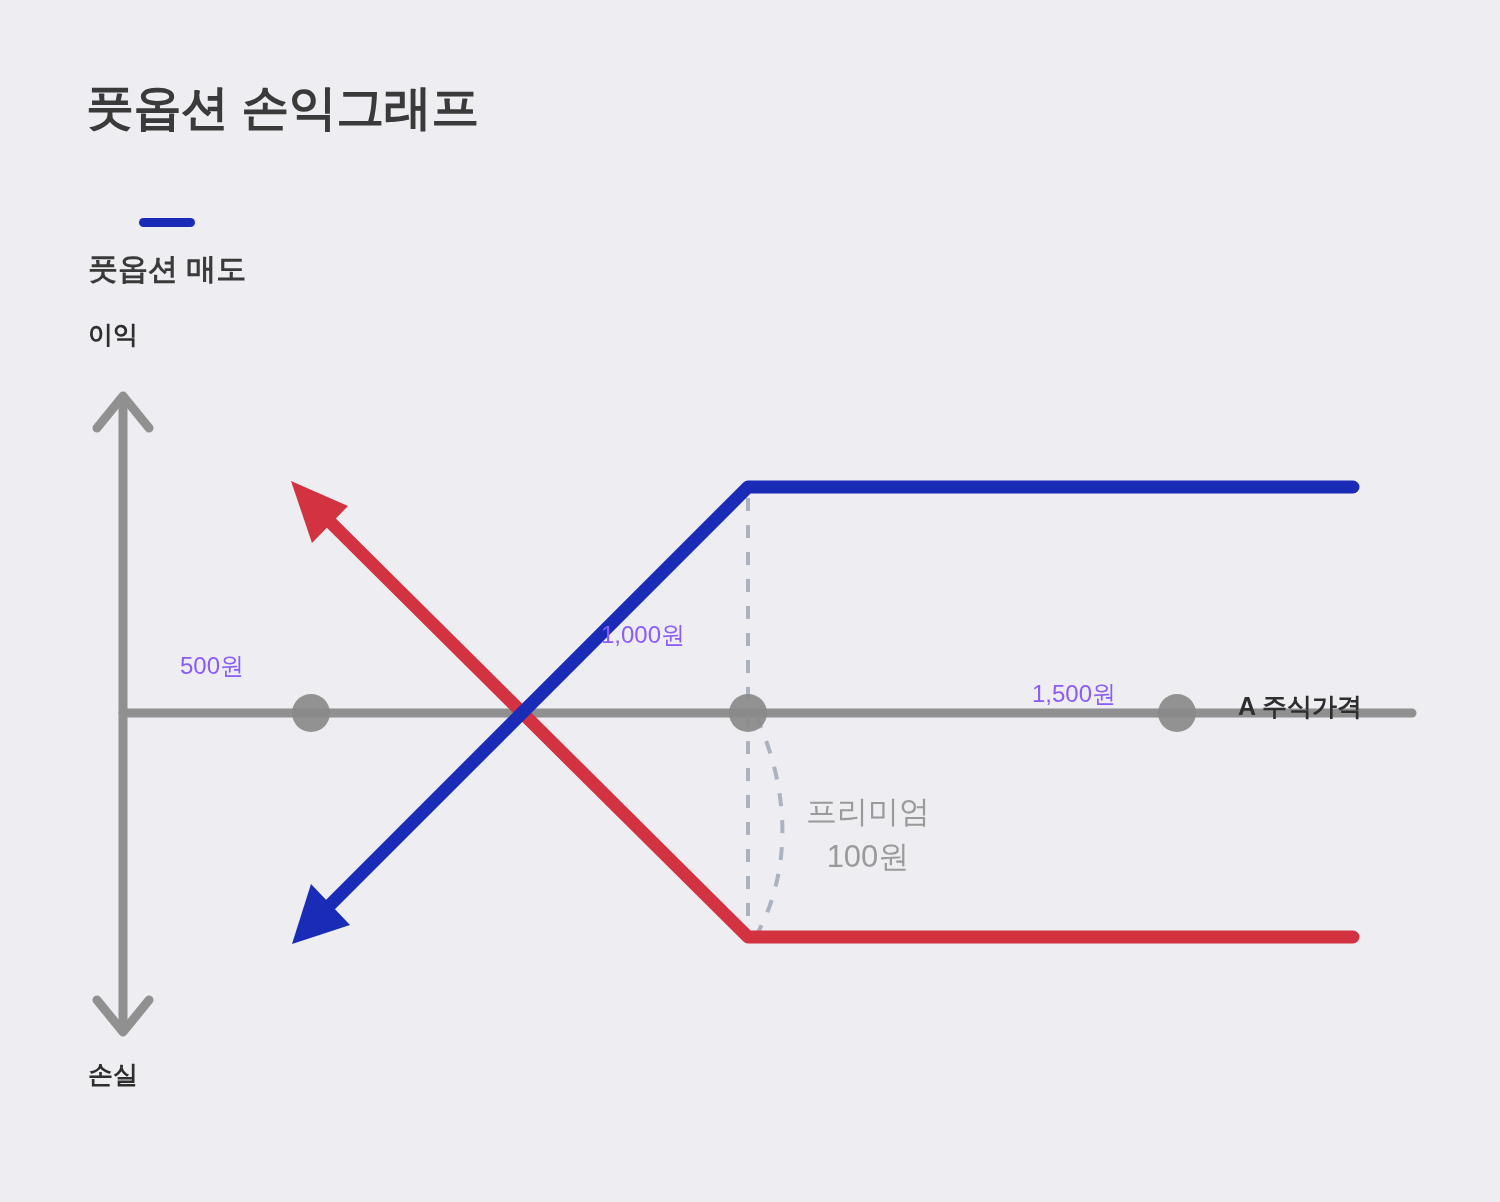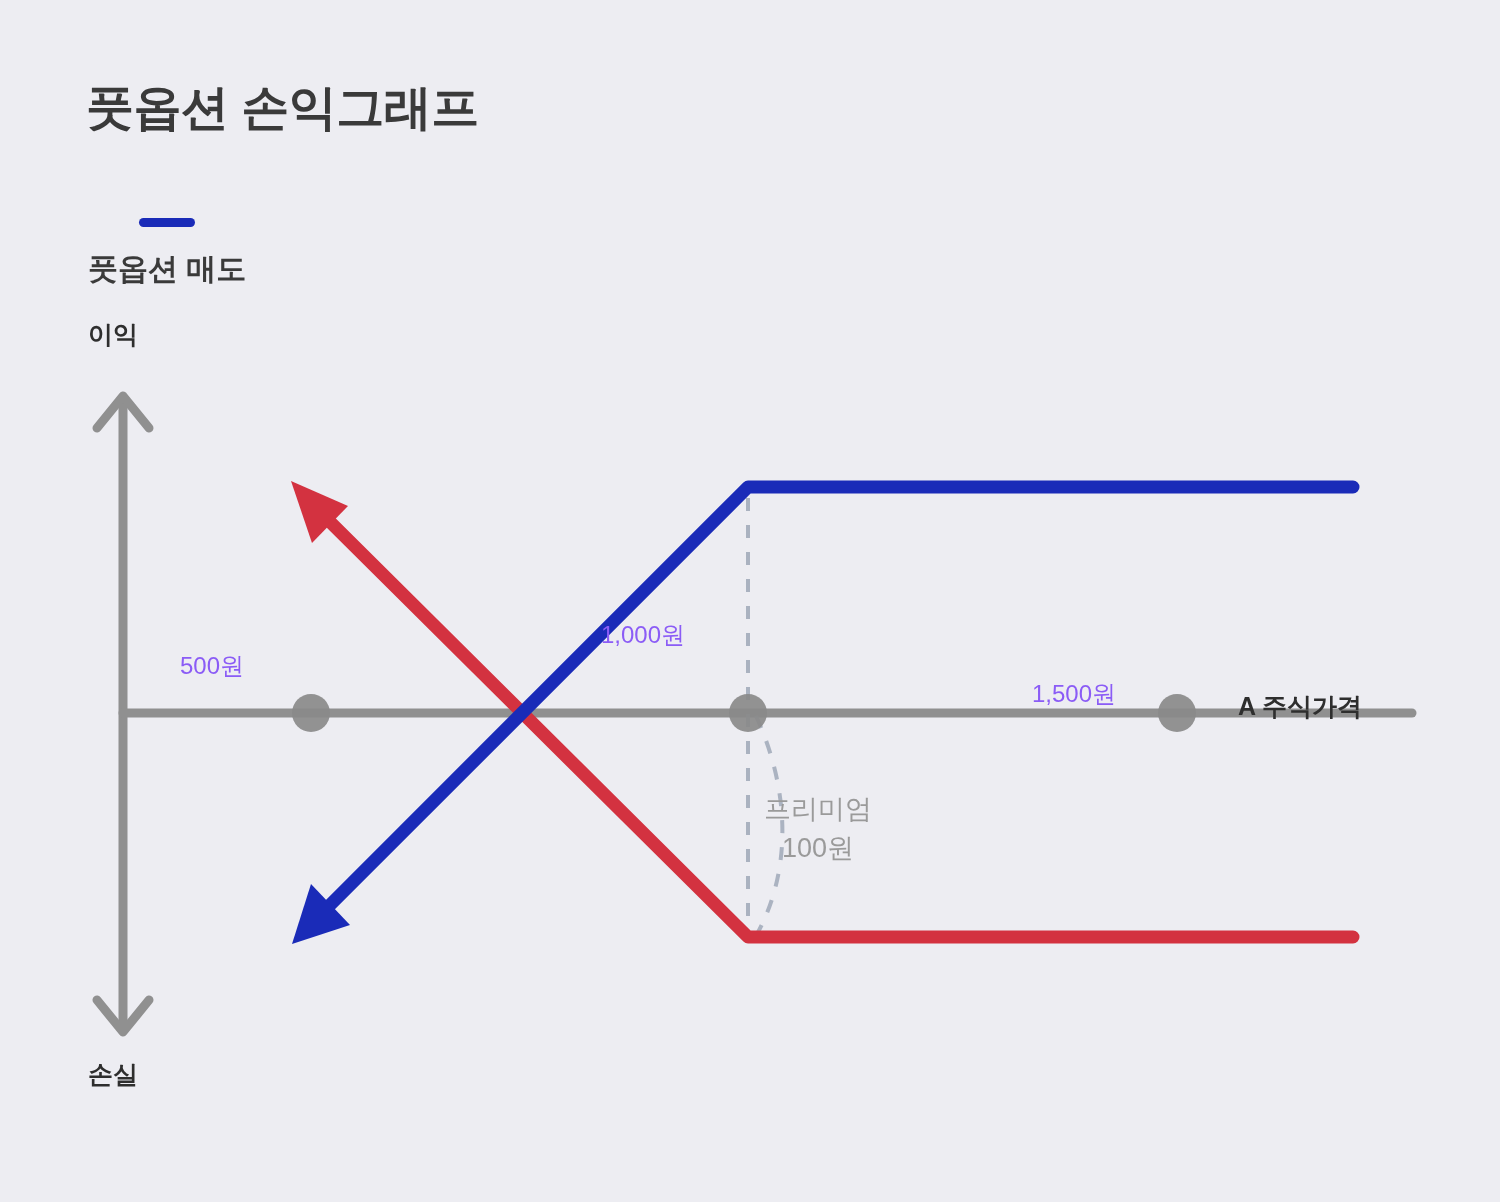--- a/index.html
+++ b/index.html
@@ -91,23 +91,23 @@
     font-weight: 400;
     color: #8b5cf6;
     white-space: nowrap;
   }
   .tick-label.t500   { left: 180px; top: 650px; }
   .tick-label.t1000  { left: 601px; top: 619px; }
   .tick-label.t1500  { left: 1032px; top: 678px; }
 
   .premium-note {
     position: absolute;
-    left: 764px;
+    left: 806px;
     top: 790px;
-    font-size: 27px;
+    font-size: 31px;
     line-height: 1.45;
     color: #9A9A9A;
     text-align: center;
     white-space: nowrap;
   }
 </style>
 </head>
 <body>
 
 <div id="stage">

